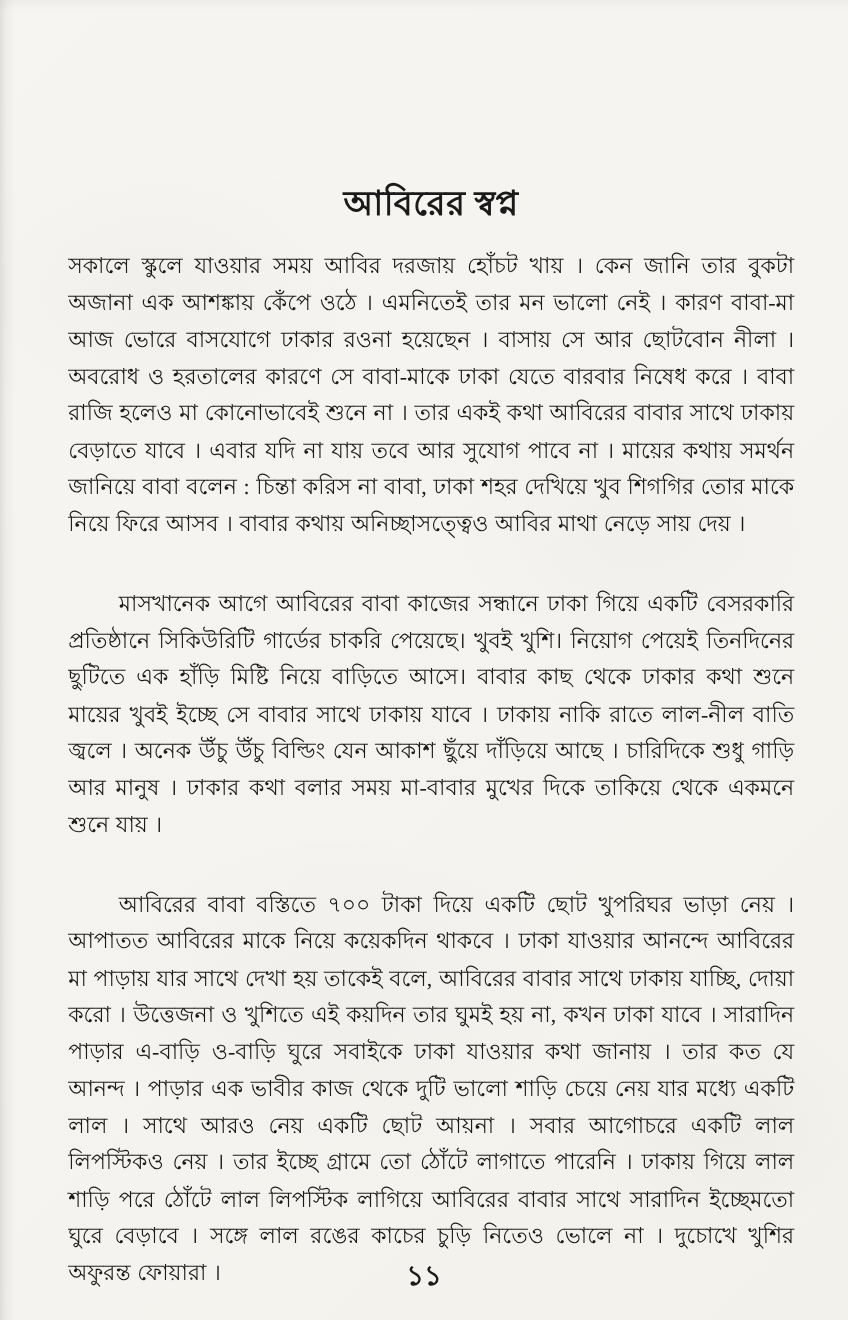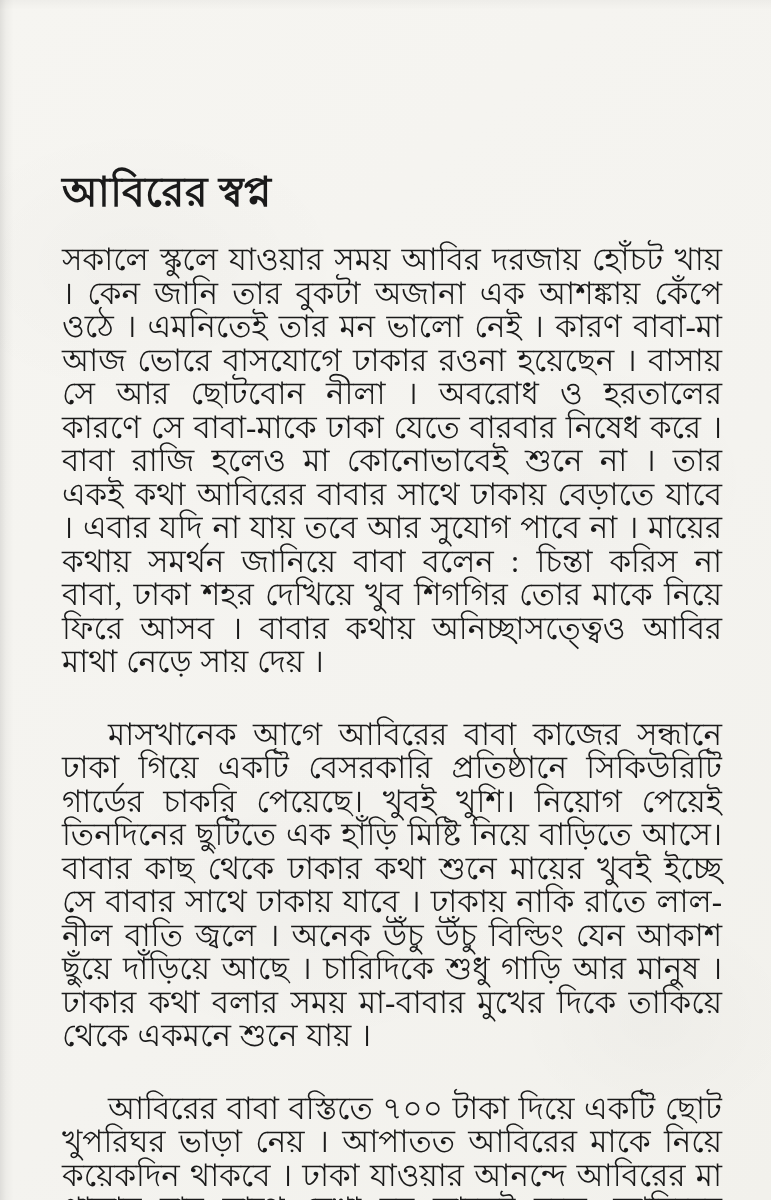--- a/index.html
+++ b/index.html
@@ -25,28 +25,28 @@
     font-family: "Liberation Serif", "DejaVu Serif", serif;
   }
   .content {
     position: absolute;
     left: 62px;
     top: 160px;
     width: 660px;
   }
   .title {
     margin: 0 0 14px 0;
-    text-align: left;
-    font-size: 41px;
+    text-align: center;
+    font-size: 31px;
     font-weight: bold;
     letter-spacing: 0.5px;
   }
   .body-text p {
     margin: 0;
-    font-size: 31px;
+    font-size: 20px;
     line-height: 33.5px;
     text-align: justify;
     word-spacing: 1px;
   }
   .body-text p.indent {
     text-indent: 46px;
     margin-top: 39px;
   }
   .page-number {
     position: absolute;
@@ -63,13 +63,14 @@
 
 <div class="page" style="--paper: #f6f5f1; --ink: #1a1a1a;">
   <div class="content">
     <h1 class="title">আবিরের স্বপ্ন</h1>
     <div class="body-text">
       <p>সকালে স্কুলে যাওয়ার সময় আবির দরজায় হোঁচট খায় । কেন জানি তার বুকটা অজানা এক আশঙ্কায় কেঁপে ওঠে । এমনিতেই তার মন ভালো নেই । কারণ বাবা-মা আজ ভোরে বাসযোগে ঢাকার রওনা হয়েছেন । বাসায় সে আর ছোটবোন নীলা । অবরোধ ও হরতালের কারণে সে বাবা-মাকে ঢাকা যেতে বারবার নিষেধ করে । বাবা রাজি হলেও মা কোনোভাবেই শুনে না । তার একই কথা আবিরের বাবার সাথে ঢাকায় বেড়াতে যাবে । এবার যদি না যায় তবে আর সুযোগ পাবে না । মায়ের কথায় সমর্থন জানিয়ে বাবা বলেন : চিন্তা করিস না বাবা, ঢাকা শহর দেখিয়ে খুব শিগগির তোর মাকে নিয়ে ফিরে আসব । বাবার কথায় অনিচ্ছাসত্ত্বেও আবির মাথা নেড়ে সায় দেয় ।</p>
       <p class="indent">মাসখানেক আগে আবিরের বাবা কাজের সন্ধানে ঢাকা গিয়ে একটি বেসরকারি প্রতিষ্ঠানে সিকিউরিটি গার্ডের চাকরি পেয়েছে। খুবই খুশি। নিয়োগ পেয়েই তিনদিনের ছুটিতে এক হাঁড়ি মিষ্টি নিয়ে বাড়িতে আসে। বাবার কাছ থেকে ঢাকার কথা শুনে মায়ের খুবই ইচ্ছে সে বাবার সাথে ঢাকায় যাবে । ঢাকায় নাকি রাতে লাল-নীল বাতি জ্বলে । অনেক উঁচু উঁচু বিল্ডিং যেন আকাশ ছুঁয়ে দাঁড়িয়ে আছে । চারিদিকে শুধু গাড়ি আর মানুষ । ঢাকার কথা বলার সময় মা-বাবার মুখের দিকে তাকিয়ে থেকে একমনে শুনে যায় ।</p>
       <p class="indent">আবিরের বাবা বস্তিতে ৭০০ টাকা দিয়ে একটি ছোট খুপরিঘর ভাড়া নেয় । আপাতত আবিরের মাকে নিয়ে কয়েকদিন থাকবে । ঢাকা যাওয়ার আনন্দে আবিরের মা পাড়ায় যার সাথে দেখা হয় তাকেই বলে, আবিরের বাবার সাথে ঢাকায় যাচ্ছি, দোয়া করো । উত্তেজনা ও খুশিতে এই কয়দিন তার ঘুমই হয় না, কখন ঢাকা যাবে । সারাদিন পাড়ার এ-বাড়ি ও-বাড়ি ঘুরে সবাইকে ঢাকা যাওয়ার কথা জানায় । তার কত যে আনন্দ । পাড়ার এক ভাবীর কাজ থেকে দুটি ভালো শাড়ি চেয়ে নেয় যার মধ্যে একটি লাল । সাথে আরও নেয় একটি ছোট আয়না । সবার আগোচরে একটি লাল লিপস্টিকও নেয় । তার ইচ্ছে গ্রামে তো ঠোঁটে লাগাতে পারেনি । ঢাকায় গিয়ে লাল শাড়ি পরে ঠোঁটে লাল লিপস্টিক লাগিয়ে আবিরের বাবার সাথে সারাদিন ইচ্ছেমতো ঘুরে বেড়াবে । সঙ্গে লাল রঙের কাচের চুড়ি নিতেও ভোলে না । দুচোখে খুশির অফুরন্ত ফোয়ারা ।</p>
     </div>
   </div>
+  <div class="page-number">১১</div>
 </div>
 
 </body></html>

